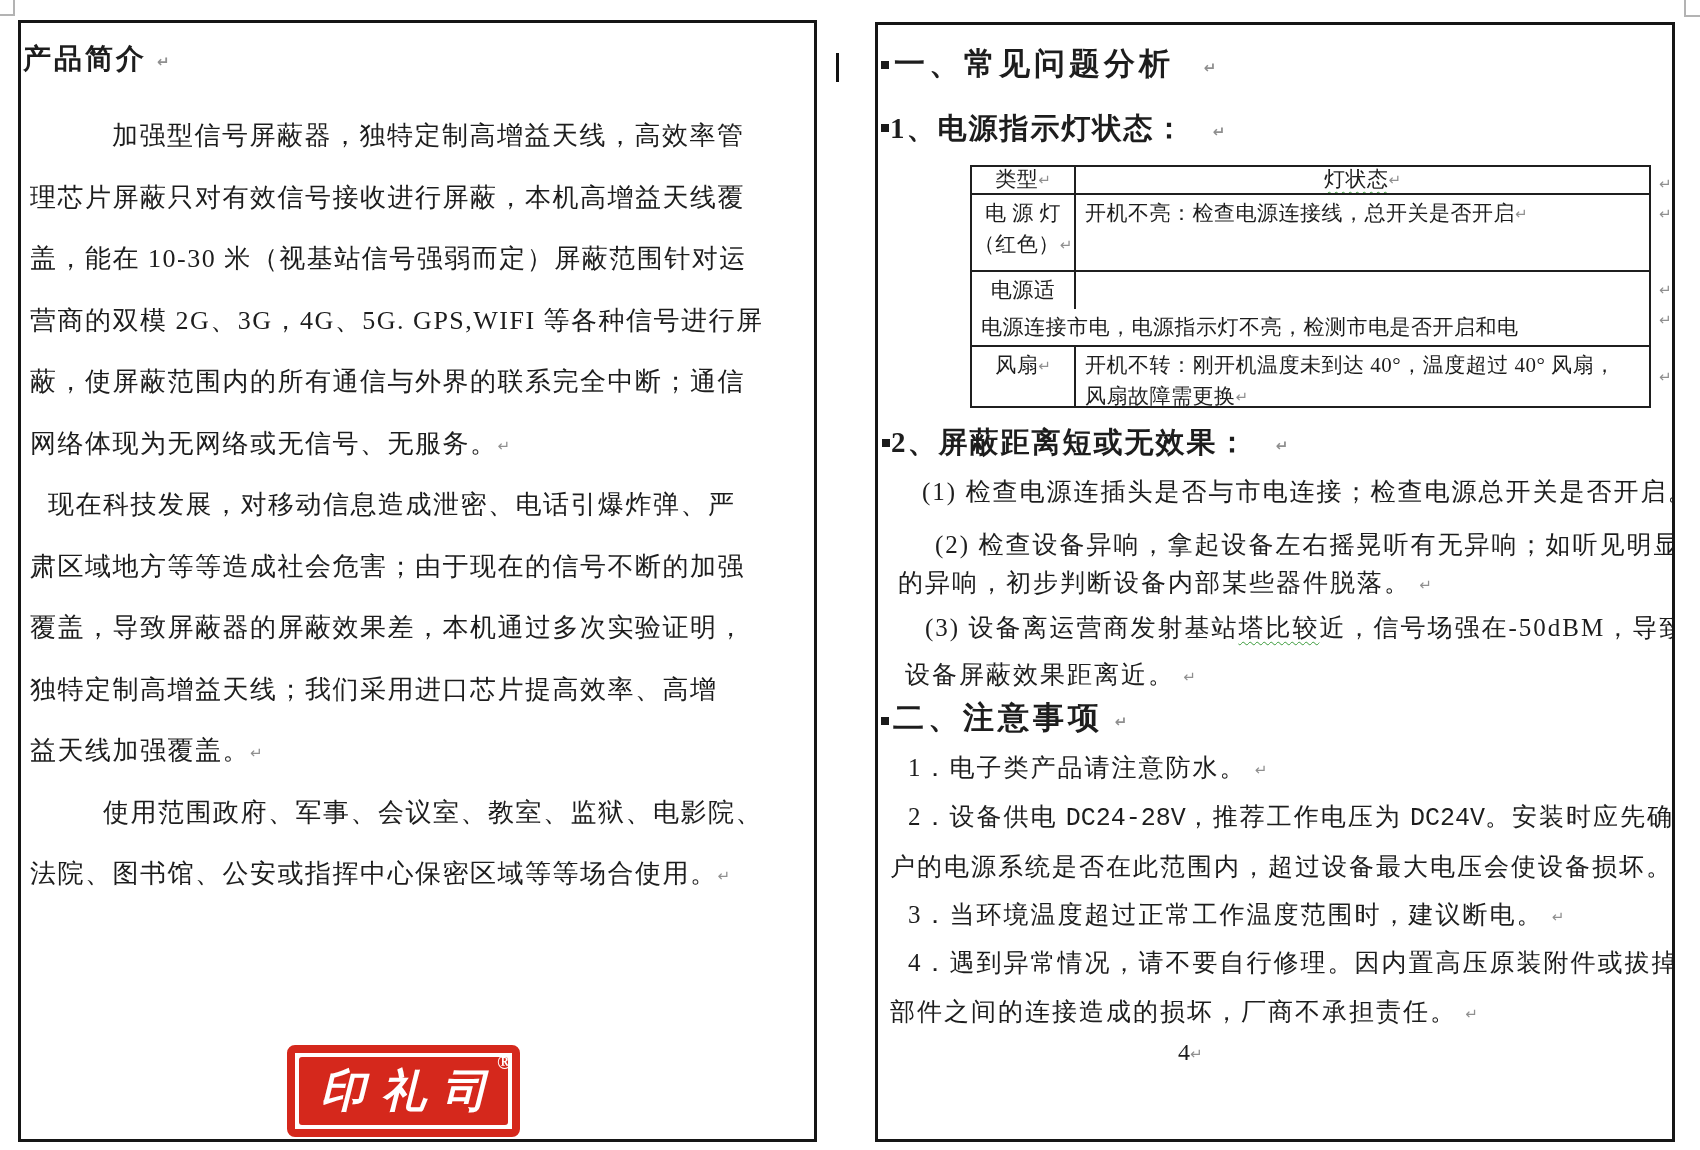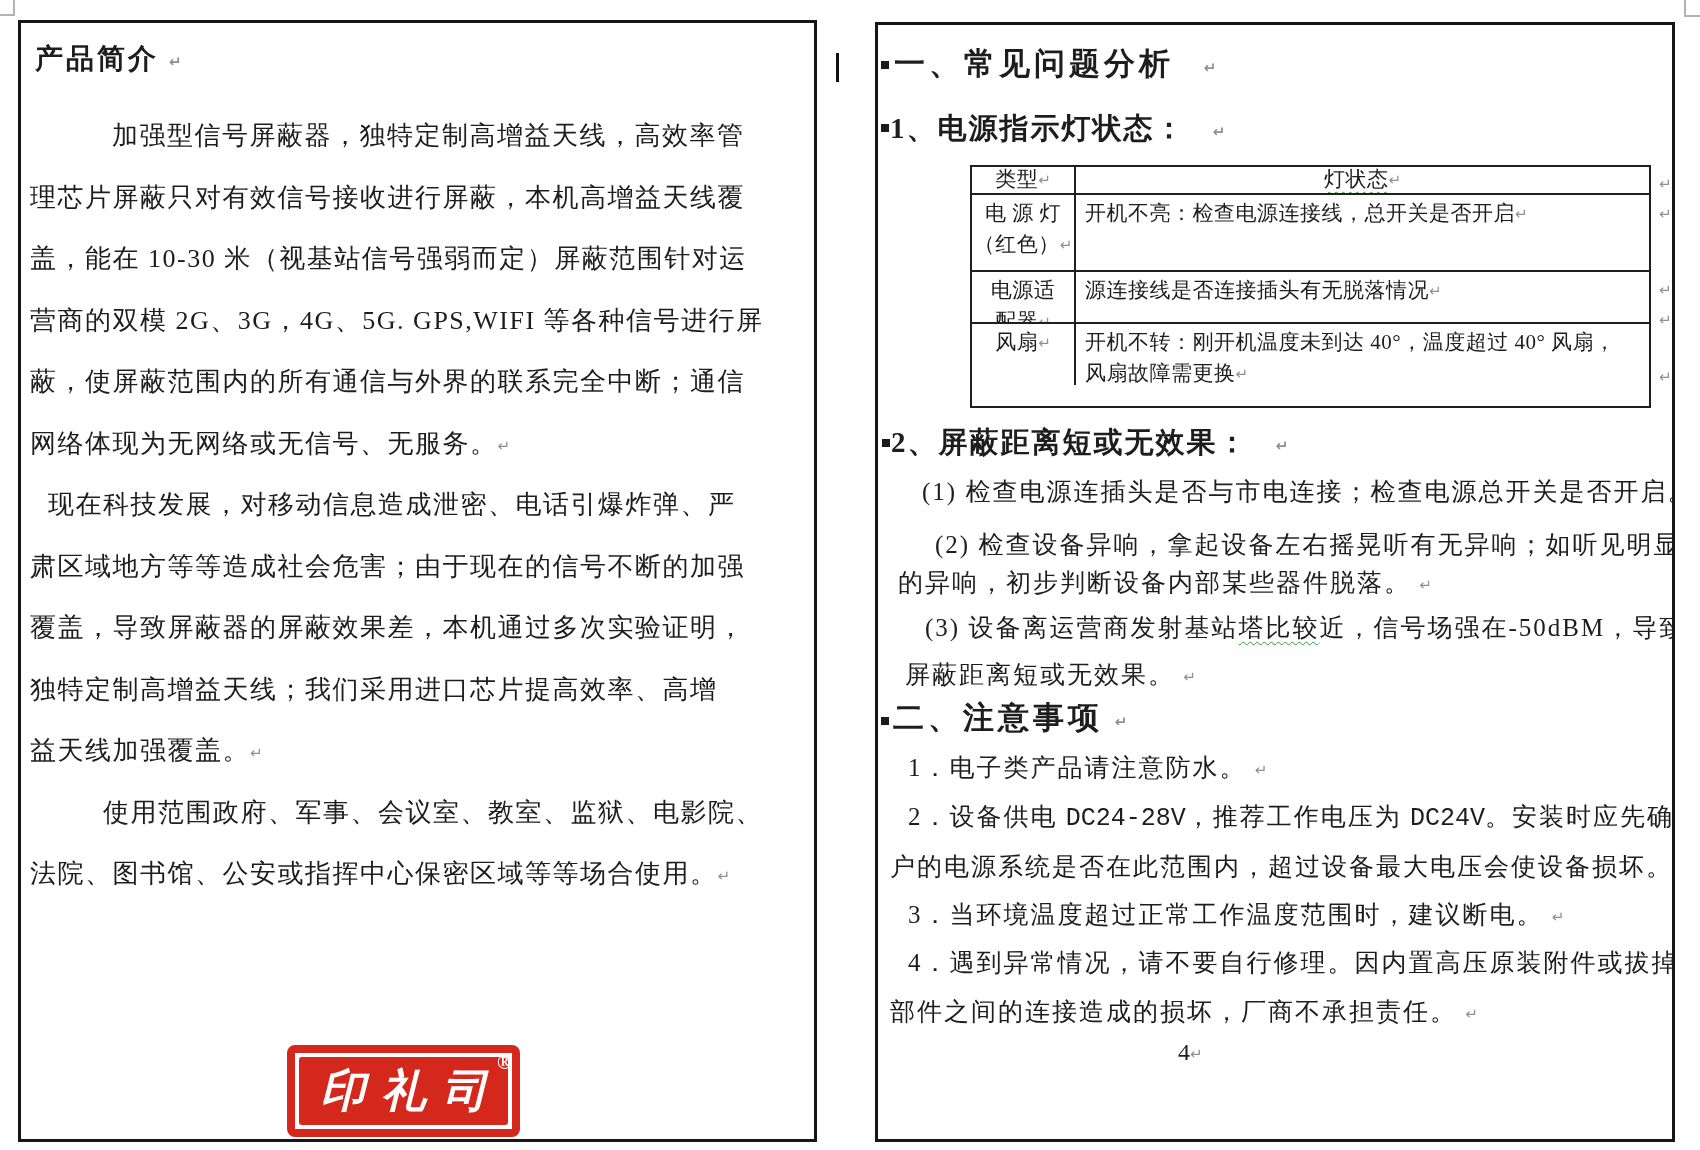--- a/index.html
+++ b/index.html
@@ -18,21 +18,21 @@
   .corner-mark{
     position:absolute;border:2px solid #b3b3b3;background:#fff;box-sizing:border-box;
   }
   #corner-left{left:-2px;top:-3px;width:17px;height:19px;}
   #corner-right{left:1684px;top:-3px;width:20px;height:20px;}
 
   #caret-mark{position:absolute;left:836px;top:53px;width:3px;height:29px;background:#111;}
 
   
   .lp-title{
-    position:absolute;left:14px;top:17px;font-size:28px;font-weight:bold;
+    position:absolute;left:2px;top:17px;font-size:28px;font-weight:bold;
     letter-spacing:3px;white-space:nowrap;
   }
   .lp-body{position:absolute;left:9px;top:82px;width:760px;font-size:26px;letter-spacing:1.5px;}
   .lp-line{height:61.5px;line-height:61.5px;white-space:nowrap;}
   .ind-a{text-indent:82px;}
   .ind-b{text-indent:18px;}
   .ind-c{text-indent:46px;text-align:center;}
 
   .pilcrow{
     font-family:"DejaVu Sans","Liberation Sans",sans-serif;
@@ -68,21 +68,21 @@
     box-sizing:border-box;border:2px solid #1f1f1f;font-size:21px;letter-spacing:0.5px;
   }
   .qrow{display:flex;box-sizing:border-box;border-top:2px solid #1f1f1f;}
   .qrow.first{border-top:none;}
   .qcell{box-sizing:border-box;overflow:hidden;}
   .qcell.c1{width:104px;border-right:2px solid #1f1f1f;text-align:center;}
   .qcell.c2{width:573px;padding-left:9px;}
   .qh{height:26px;align-items:center;}
   .qh .qcell{line-height:25px;text-align:center;}
   .r1{height:77px;}
-  .r2{height:52px;}
+  .r2{height:75px;flex-direction:column;}
   .r3{height:63px;}
   .cell-line{line-height:31px;white-space:nowrap;}
   .r1 .cell-line,.r2 .cell-line,.r3 .cell-line{padding-top:0px;}
   .pad-top{padding-top:3px;}
   .wavy{
     text-decoration:underline;text-decoration-style:wavy;text-decoration-color:#3a9a3a;
     text-decoration-thickness:1px;text-underline-offset:5px;
   }
   .rp-pgnum{position:absolute;left:300px;top:1014px;font-size:24px;}
 </style>
@@ -150,20 +150,21 @@
       <div class="qcell c2 pad-top">
         <div class="cell-line"><span>开机不亮：检查电源连接线，总开关是否开启</span><span class="pilcrow">↵</span></div>
       </div>
     </div>
     <div class="qrow r2">
       <div class="qcell c1 pad-top">
         <div class="cell-line"><span>电源适</span></div>
         <div class="cell-line"><span>配器</span><span class="pilcrow">↵</span></div>
       </div>
       <div class="qcell c2 pad-top">
+        <div class="cell-line"><span>电源连接市电，电源指示灯不亮，检测市电是否开启和电</span></div>
         <div class="cell-line"><span>源连接线是否连接插头有无脱落情况</span><span class="pilcrow">↵</span></div>
       </div>
     </div>
     <div class="qrow r3">
       <div class="qcell c1 pad-top">
         <div class="cell-line"><span>风扇</span><span class="pilcrow">↵</span></div>
       </div>
       <div class="qcell c2 pad-top">
         <div class="cell-line"><span>开机不转：刚开机温度未到达 40°，温度超过 40° 风扇，</span></div>
         <div class="cell-line"><span>风扇故障需更换</span><span class="pilcrow">↵</span></div>
@@ -193,21 +194,21 @@
   </div>
   <div class="rp-line" style="left:20px;top:541px;">
     <span>的异响，初步判断设备内部某些器件脱落。</span>
     <span class="pilcrow">↵</span>
   </div>
 
   <div class="rp-line" style="left:47px;top:586px;">
     <span>(3) 设备离运营商发射基站</span><span class="wavy">塔比较</span><span>近，信号场强在-50dBM，导致</span>
   </div>
   <div class="rp-line" style="left:27px;top:633px;">
-    <span>屏蔽距离短或无效果。</span>
+    <span>设备屏蔽效果距离近。</span>
     <span class="pilcrow">↵</span>
   </div>
 
   <div class="bullet-sq" style="left:3px;top:692px;"></div>
   <div class="rp-h1" style="left:15px;top:672px;">
     <span>二、注意事项</span>
     <span class="pilcrow">↵</span>
   </div>
 
   <div class="rp-line" style="left:30px;top:726px;">

